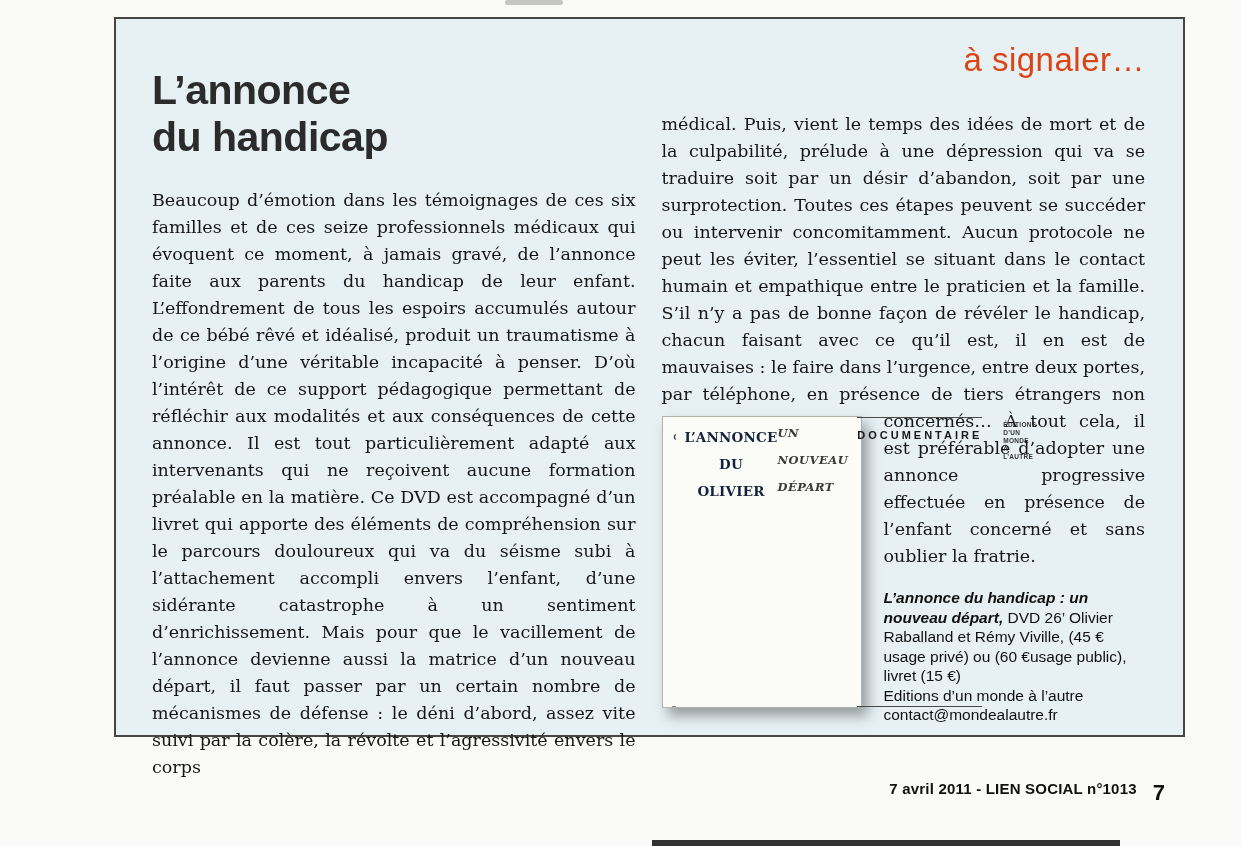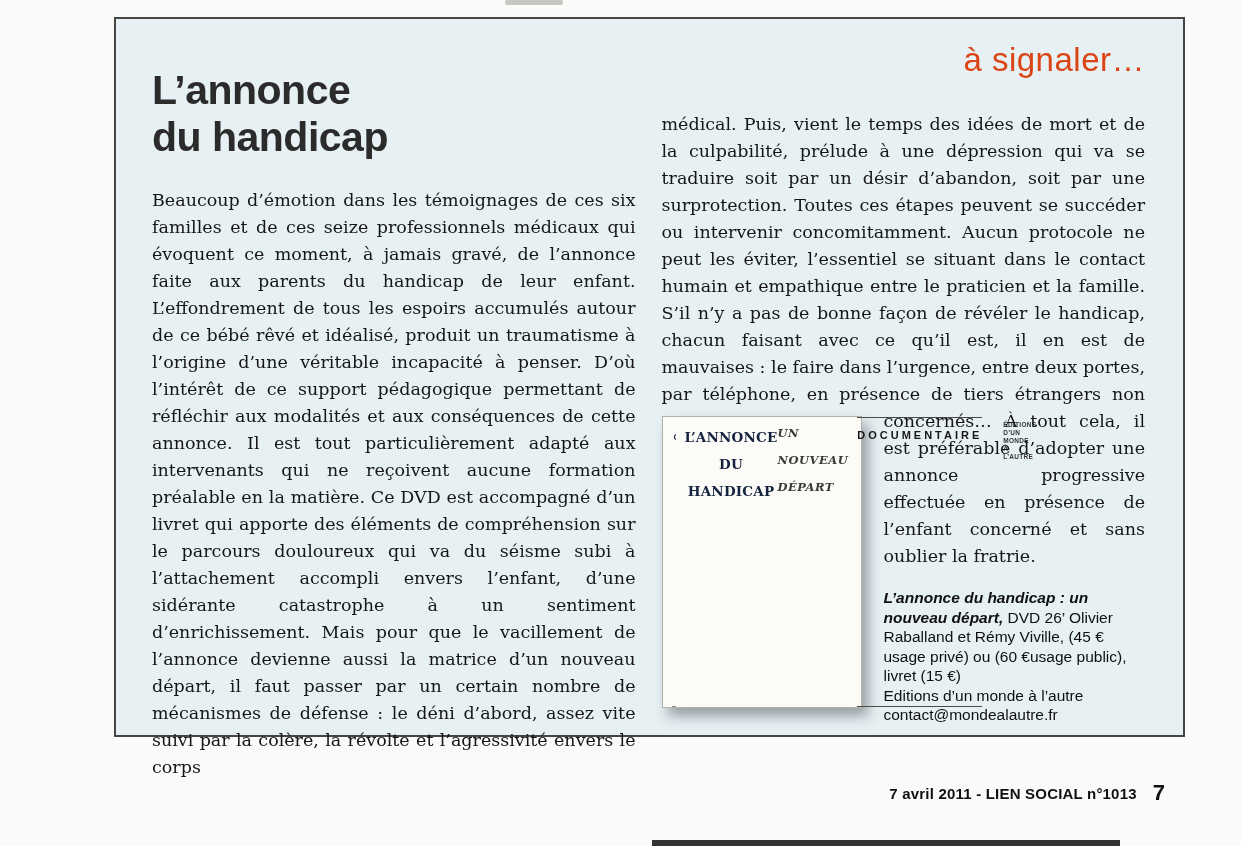--- a/index.html
+++ b/index.html
@@ -110,21 +110,21 @@
     font-size:15.5px;
     line-height:19.5px;
     color:#101010;
   }
   .caption-lead{font-weight:bold;font-style:italic;}
   .caption-line{display:block;}
 
   
   .page-footer{
     position:absolute;right:76px;top:780px;
-    display:flex;align-items:center;gap:16px;
+    display:flex;align-items:flex-start;gap:16px;
     color:#101010;
   }
   .footer-text{font-size:15px;font-weight:bold;letter-spacing:.2px;}
   .footer-page-num{font-size:22px;font-weight:bold;}
 </style>
 </head>
 <body>
 
 <div class="scan-artifact-top"></div>
 
@@ -139,21 +139,21 @@
       <p class="body-text">Beaucoup d’émotion dans les témoignages de ces six familles et de ces seize professionnels médicaux qui évoquent ce moment, à jamais gravé, de l’annonce faite aux parents du handicap de leur enfant. L’effondrement de tous les espoirs accumulés autour de ce bébé rêvé et idéalisé, produit un traumatisme à l’origine d’une véritable incapacité à penser. D’où l’intérêt de ce support pédagogique permettant de réfléchir aux modalités et aux conséquences de cette annonce. Il est tout particulièrement adapté aux intervenants qui ne reçoivent aucune formation préalable en la matière. Ce DVD est accompagné d’un livret qui apporte des éléments de compréhension sur le parcours douloureux qui va du séisme subi à l’attachement accompli envers l’enfant, d’une sidérante catastrophe à un sentiment d’enrichissement. Mais pour que le vacillement de l’annonce devienne aussi la matrice d’un nouveau départ, il faut passer par un certain nombre de mécanismes de défense : le déni d’abord, assez vite suivi par la colère, la révolte et l’agressivité envers le corps</p>
     </div>
 
     <div class="col col-right">
       <div class="signal-label">à signaler…</div>
 
       <p class="body-text">
         <span>médical. Puis, vient le temps des idées de mort et de la culpabilité, prélude à une dépression qui va se traduire soit par un désir d’abandon, soit par une surprotection. Toutes ces étapes peuvent se succéder ou intervenir concomitamment. Aucun protocole ne peut les éviter, l’essentiel se situant dans le contact humain et empathique entre le praticien et la famille. S’il n’y a pas de bonne façon de révéler le handicap, chacun faisant avec ce qu’il est, il en est de mauvaises : le faire dans l’urgence, entre deux portes, par téléphone, en présence de tiers étrangers non concernés… À tout </span><span class="cover-float">
             <span class="dvd-card" style="display:flex;flex-direction:row;font-family:'Liberation Sans',sans-serif;text-align:initial;">
             <span class="cover-authors" style="display:block;">OLIVIER RABALLAND - RÉMY VIVILLE</span>
-            <span class="cover-title" style="display:block;">L’ANNONCE DU HANDICAP</span>
+            <span class="cover-title" style="display:block;">L’ANNONCE DU OLIVIER</span>
             <span class="cover-subtitle" style="display:block;">UN NOUVEAU DÉPART</span>
             <span class="cover-art">
               <svg viewBox="0 0 140 150" width="138" height="146">
                 <ellipse cx="70" cy="76" rx="60" ry="66" fill="none" stroke="#e6e2d6" stroke-width="9" opacity="0.55"></ellipse>
                 <path d="M62 32 Q48 10 64 4 Q80 0 76 18 L71 36 Z" fill="#f2cfae" stroke="#c79b72" stroke-width="1"></path>
                 <path d="M38 46 Q34 18 62 13 Q92 9 97 38 Q101 52 91 61 L86 46 Q70 33 54 48 L48 63 Q38 58 38 46 Z" fill="#b04727"></path>
                 <path d="M36 50 Q22 56 26 72 Q34 66 41 59 Z" fill="#b04727"></path>
                 <path d="M98 46 Q113 54 108 70 Q100 63 93 57 Z" fill="#b04727"></path>
                 <ellipse cx="68" cy="53" rx="20" ry="17.5" fill="#f7dcc0"></ellipse>
                 <circle cx="61" cy="53" r="1.9" fill="#3a2a20"></circle>

